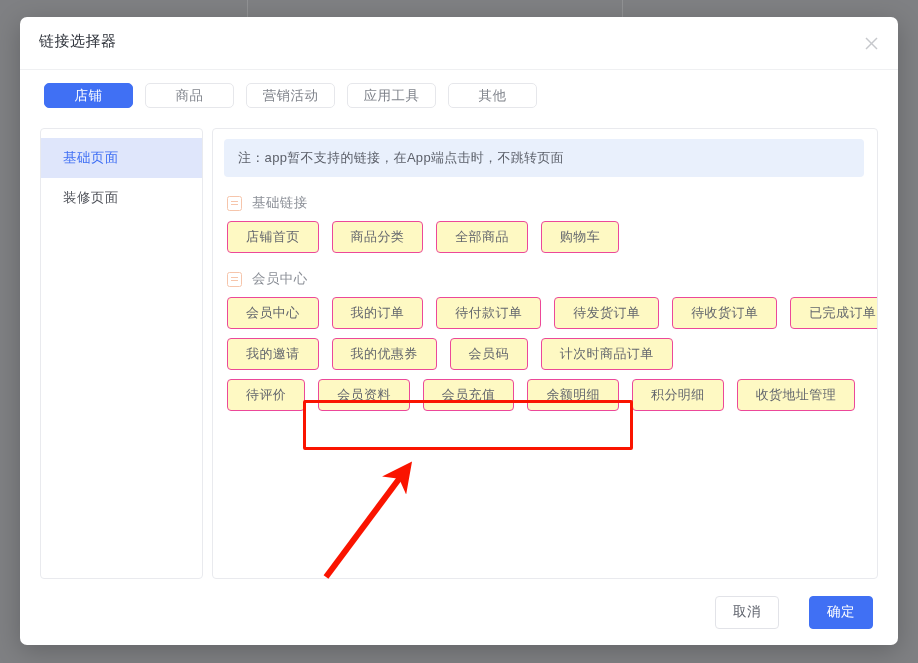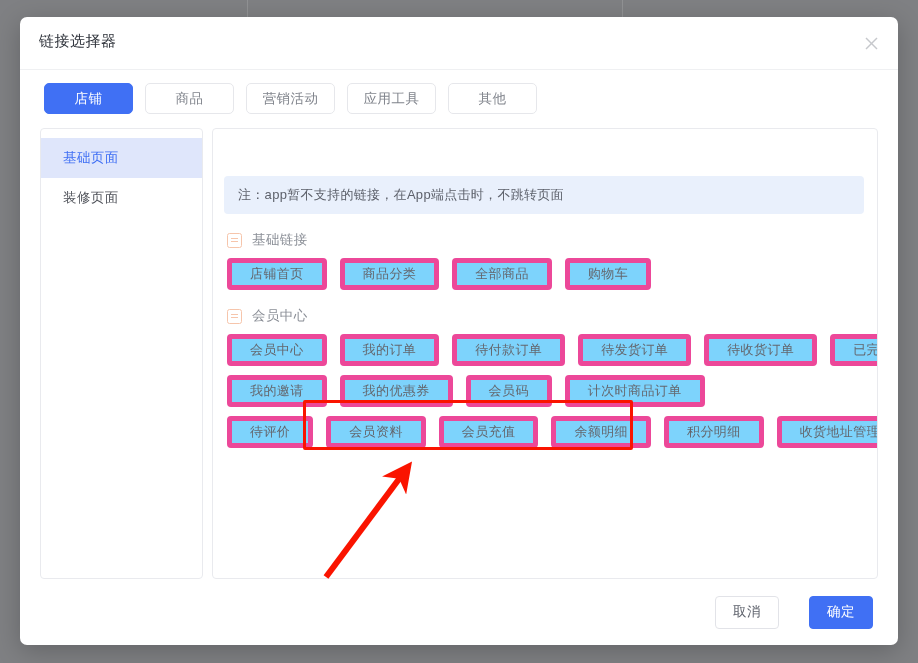--- a/index.html
+++ b/index.html
@@ -71,21 +71,21 @@
   
   .tabs {
     position: absolute;
     left: 24px;
     top: 66px;
     display: flex;
     gap: 12px;
   }
   .tab {
     min-width: 89px;
-    height: 31px;
+    height: 25px;
     box-sizing: border-box;
     border: 1px solid #e6e7eb;
     border-radius: 5px;
     background: #ffffff;
     color: #80848c;
     font-size: 13.5px;
     display: flex;
     align-items: center;
     justify-content: center;
     padding: 0 0;
@@ -144,21 +144,20 @@
     height: 38px;
     box-sizing: border-box;
     background: #e9f0fc;
     border-radius: 4px;
     display: flex;
     align-items: center;
     padding-left: 14px;
     font-size: 13px;
     color: #5d616b;
     letter-spacing: .3px;
-    margin-top: 37px;
   }
   .section-head {
     display: flex;
     align-items: center;
     margin-top: 17px;
     margin-bottom: 9px;
     padding-left: 3px;
   }
   .sec-icon {
     width: 15px;
@@ -187,23 +186,23 @@
   }
   .chip-rows { padding-left: 3px; }
   .chip-row {
     display: flex;
     gap: 13px;
     margin-bottom: 9px;
   }
   .chip {
     height: 32px;
     box-sizing: border-box;
-    border: 5px solid #ec4899;
-    border-radius: 4px;
-    background: #7dd3fc;
+    border: 1px solid #ec4899;
+    border-radius: 4px;
+    background: #fef9c3;
     color: #64676e;
     font-size: 13px;
     display: flex;
     align-items: center;
     justify-content: center;
     padding: 0 18px;
     cursor: pointer;
     letter-spacing: .4px;
     white-space: nowrap;
   }

